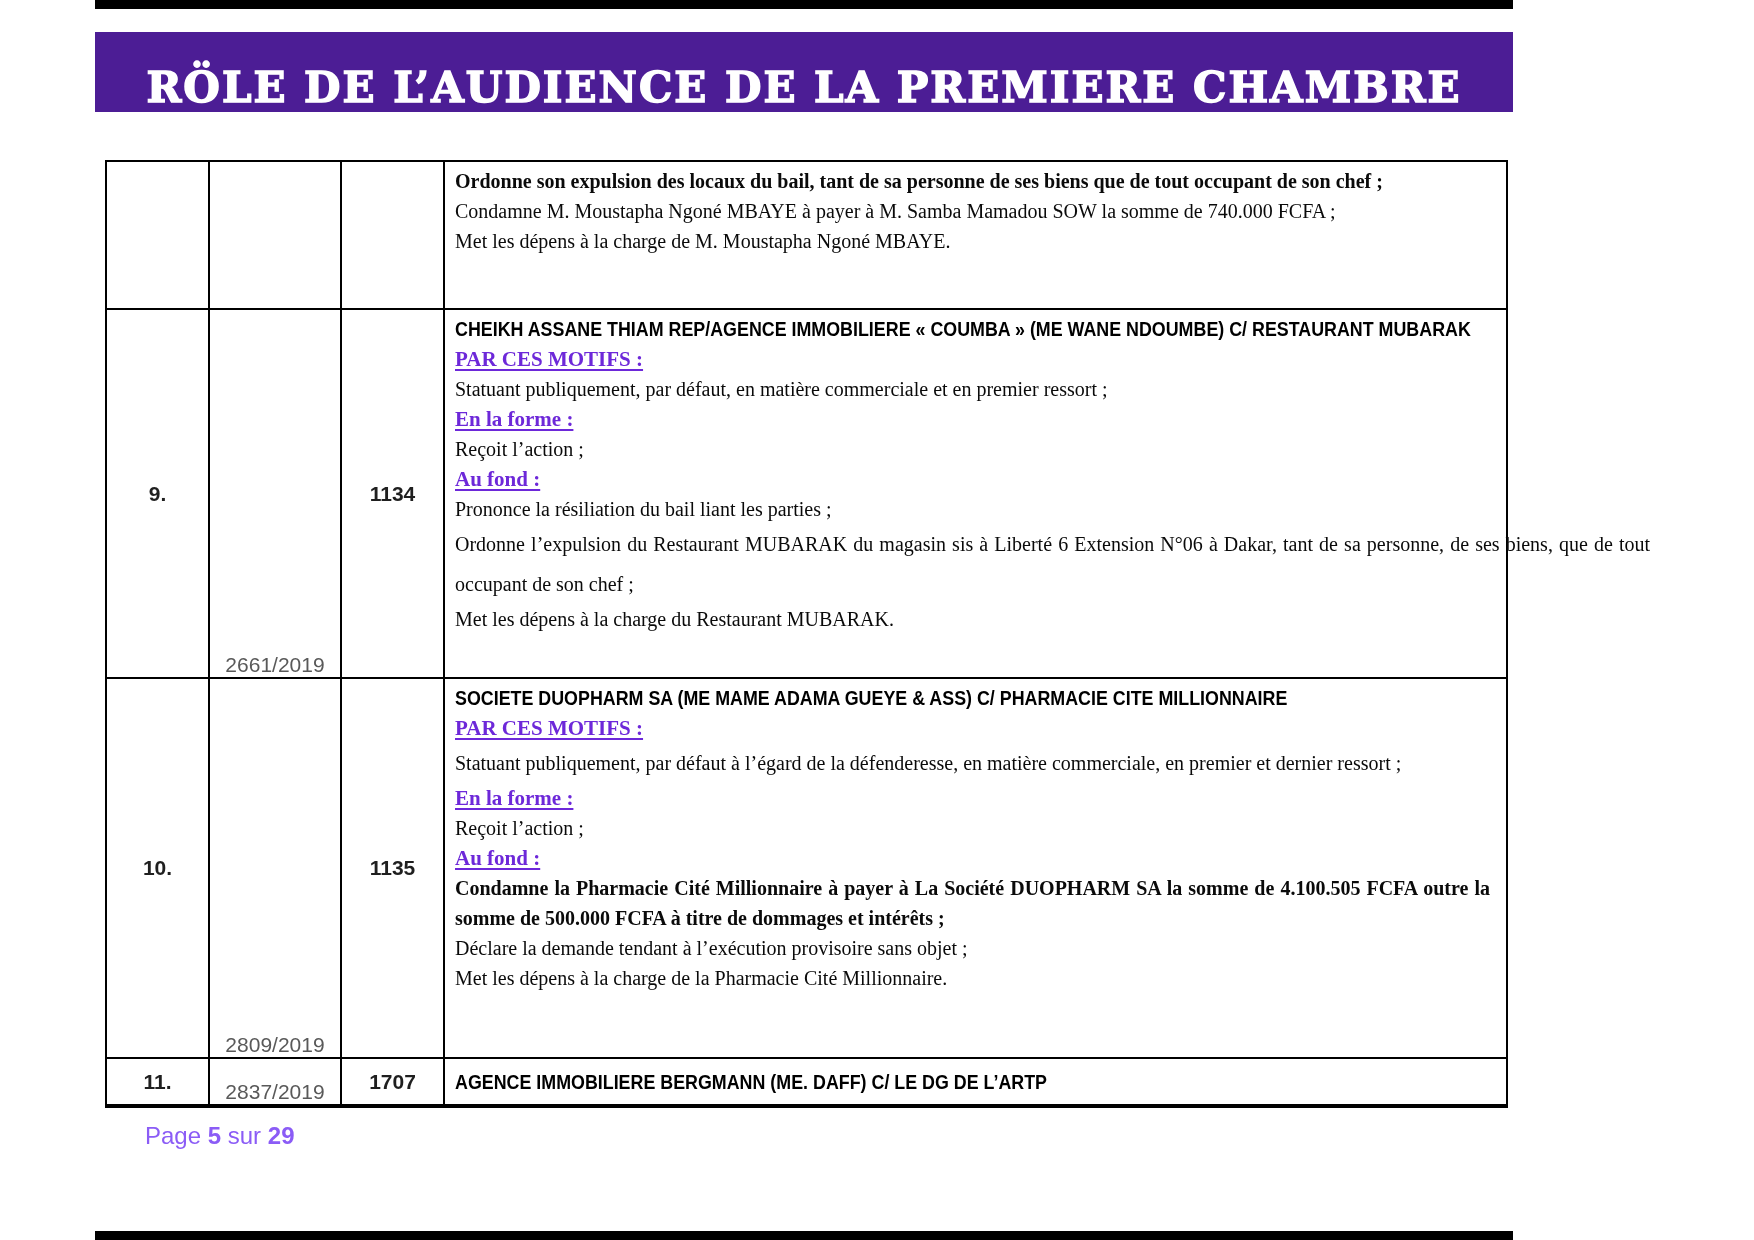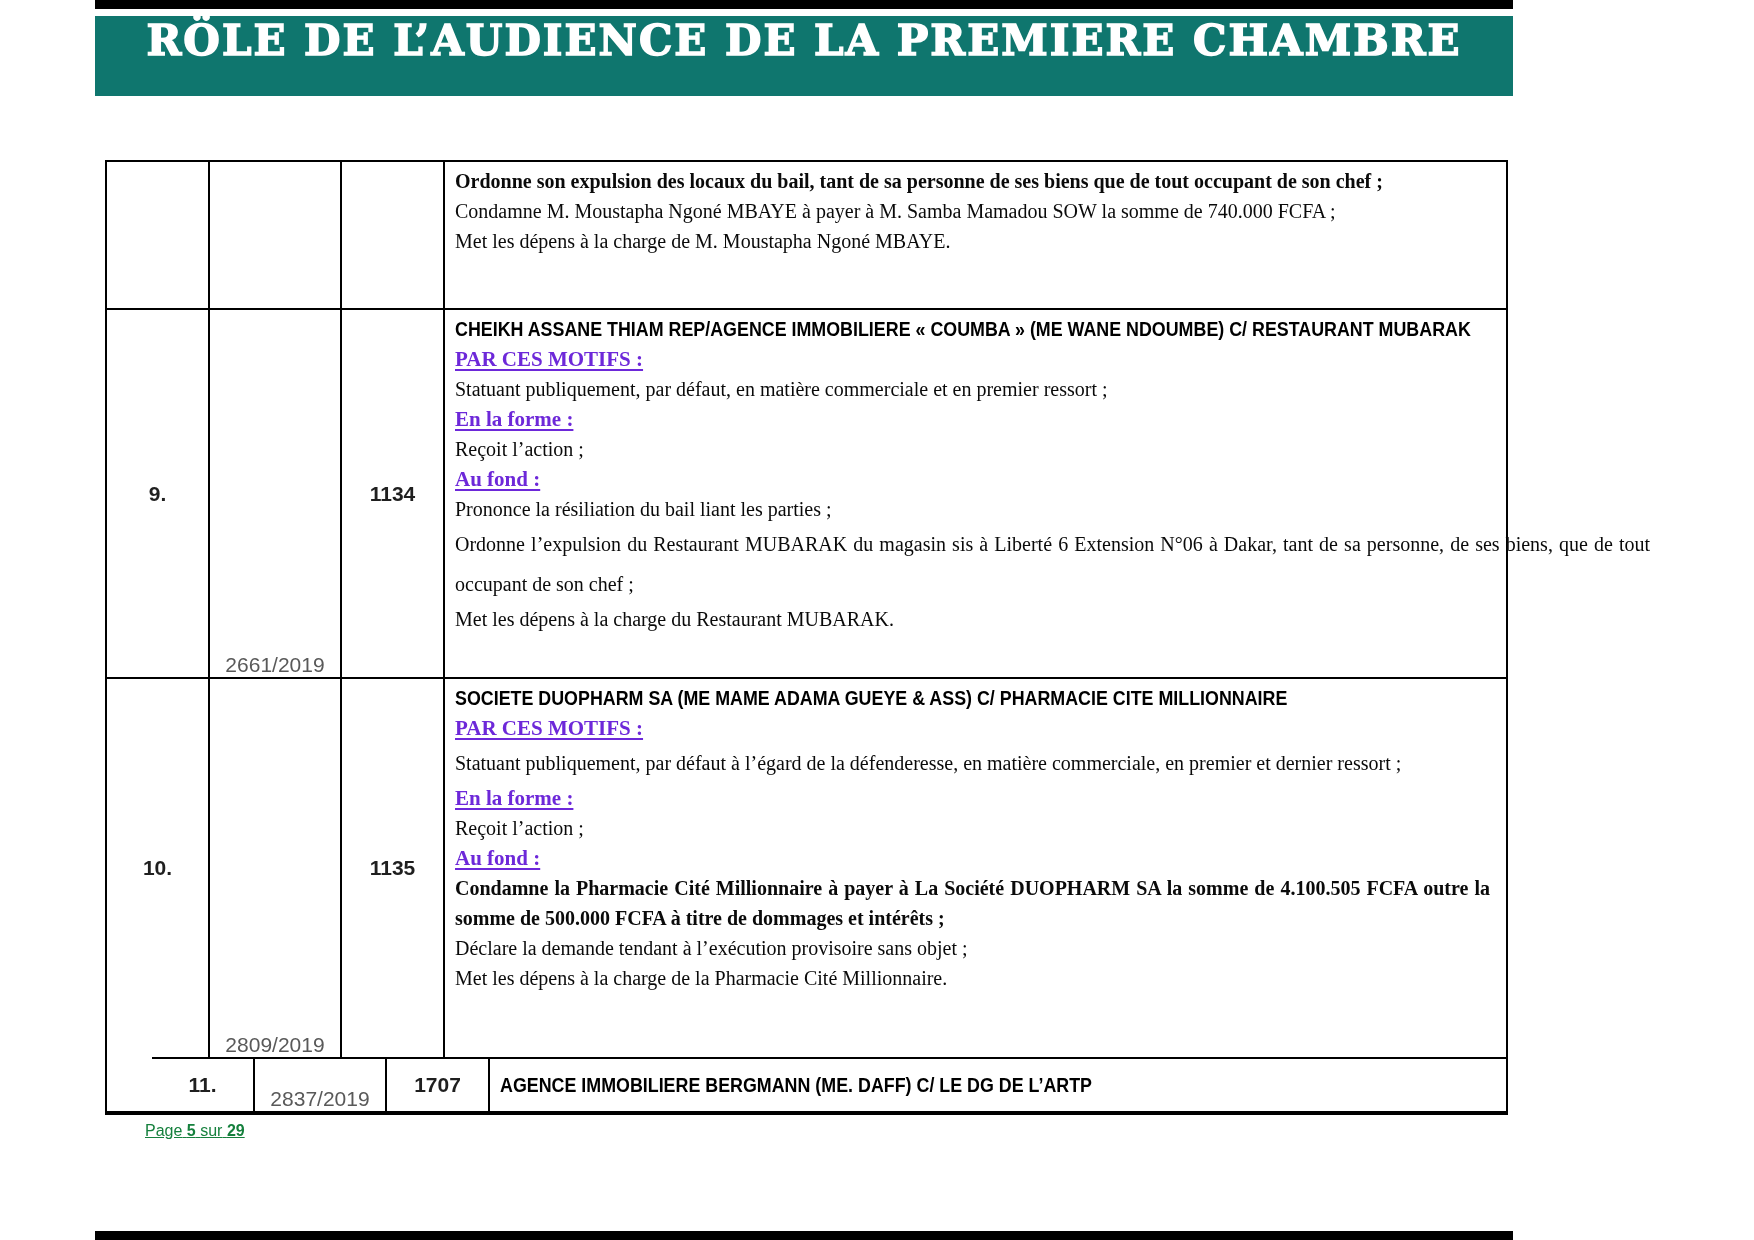--- a/index.html
+++ b/index.html
@@ -12,23 +12,23 @@
     font-family:"Liberation Serif", serif;
     color:#000;
   }
   .strip {
     position:absolute; left:95px; width:1418px; height:9px;
     background:#000;
   }
   .strip.top { top:0; }
   .strip.bottom { top:1231px; }
   .banner {
-    position:absolute; left:95px; top:16px; width:1418px; height:80px;
-    background:#0f766e;
-    display:flex; align-items:flex-start; justify-content:center;
+    position:absolute; left:95px; top:32px; width:1418px; height:80px;
+    background:#4c1d95;
+    display:flex; align-items:flex-end; justify-content:center;
   }
   .banner-title {
     font-family:"DejaVu Serif", serif;
     font-weight:bold;
     font-size:42px;
     color:#fff;
     letter-spacing:2px;
     -webkit-text-stroke:1.5px #ffffff;
     white-space:nowrap;
   }
@@ -44,21 +44,21 @@
   .cell.c1, .cell.c2, .cell.c3 {
     display:flex; align-items:center; justify-content:center;
     font-family:"Liberation Sans", sans-serif;
     font-size:21px;
   }
   .cell.c1, .cell.c3 { font-weight:600; color:#1f1f1f; }
   .cell.c2 { font-weight:400; color:#595959;align-items:flex-end; }
   .r-a  { height:146px; }
   .r-9  { height:369px; }
   .r-10 { height:380px; }
-  .r-11 { height:54px;margin-left:45px; }
+  .r-11 { height:47px; }
   .r-11 .cell.c4 { display:flex; align-items:center; padding-top:0; }
   
   .pb, .pj, .pjs {
     font-size:20px; line-height:30px; color:#0a0a0a;
   }
   .pj  { text-align:justify;font-weight:bold; }
   .pjs { text-align:justify; line-height:40px; }
   .ph {
     font-size:21px; font-weight:bold; line-height:30px;
     text-decoration:underline;
@@ -71,21 +71,21 @@
     font-weight:bold;
     font-size:21px; line-height:30px;
     white-space:nowrap;
     transform:scaleX(0.85);
     transform-origin:0 50%;
     color:#000;
   }
   .footer {
     position:absolute; left:145px; top:1122px;
     font-family:"Liberation Sans", sans-serif;
-    font-size:16px; color:#15803d;text-decoration:underline;
+    font-size:24px; color:#8b5cf6;
   }
   .footer b { font-weight:bold; }
 </style>
 </head>
 <body>
 
 <div class="page">
 
   <div class="strip top"></div>
 

